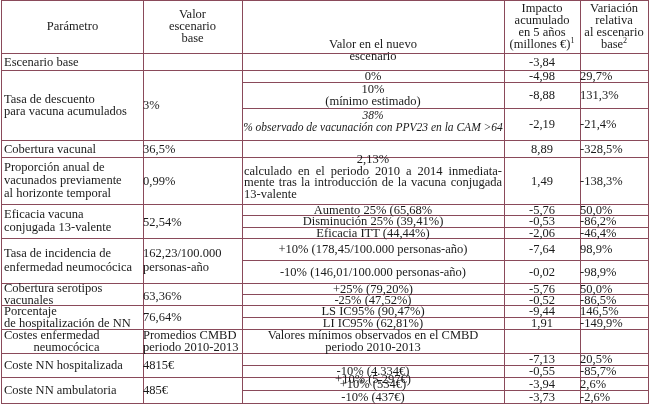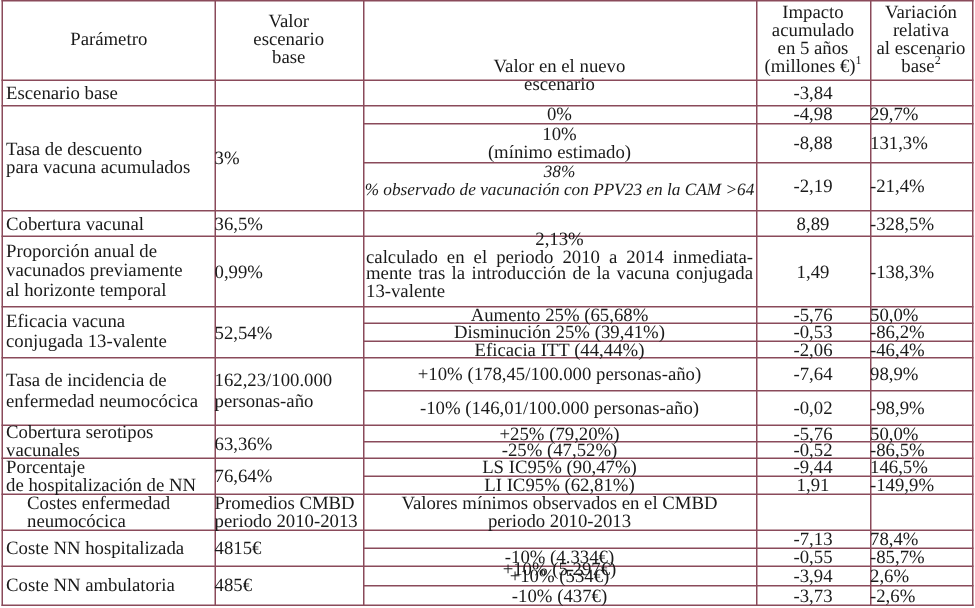--- a/index.html
+++ b/index.html
@@ -178,39 +178,39 @@
   <div class="cell r" style="left:143px;width:99px;top:311px;">76,64%</div>
 
   <div class="cell c" style="left:242px;width:262px;top:305px;">LS IC95% (90,47%)</div>
   <div class="cell c" style="left:504px;width:76px;top:305px;">-9,44</div>
   <div class="cell r" style="left:580px;width:68px;top:305px;">146,5%</div>
 
   <div class="cell c" style="left:242px;width:262px;top:317px;">LI IC95% (62,81%)</div>
   <div class="cell c" style="left:504px;width:76px;top:317px;">1,91</div>
   <div class="cell r" style="left:580px;width:68px;top:317px;">-149,9%</div>
 
-  <div class="cell l" style="left:16px;top:329px;line-height:12px;">
+  <div class="cell l" style="left:2px;top:329px;line-height:12px;text-align:right;">
     <div>Costes enfermedad</div>
     <div>neumocócica</div>
   </div>
   <div class="cell r" style="left:143px;width:99px;top:329px;line-height:12px;padding-right:1px;">
     <div>Promedios CMBD</div>
     <div>periodo 2010-2013</div>
   </div>
   <div class="cell c" style="left:242px;width:262px;top:329px;line-height:12px;">
     <div>Valores mínimos observados en el CMBD</div>
     <div>periodo 2010-2013</div>
   </div>
 
   <div class="cell l" style="left:2px;top:359px;">Coste NN hospitalizada</div>
   <div class="cell r" style="left:143px;width:99px;top:359px;">4815€</div>
 
   <div class="cell c" style="left:242px;width:262px;top:373px;">+10% (5.297€)</div>
   <div class="cell c" style="left:504px;width:76px;top:353px;">-7,13</div>
-  <div class="cell r" style="left:580px;width:68px;top:353px;">78,4%</div>
+  <div class="cell r" style="left:580px;width:68px;top:353px;">20,5%</div>
 
   <div class="cell c" style="left:242px;width:262px;top:365px;">-10% (4.334€)</div>
   <div class="cell c" style="left:504px;width:76px;top:365px;">-0,55</div>
   <div class="cell r" style="left:580px;width:68px;top:365px;">-85,7%</div>
 
   <div class="cell l" style="left:2px;top:384px;">Coste NN ambulatoria</div>
   <div class="cell r" style="left:143px;width:99px;top:384px;">485€</div>
 
   <div class="cell c" style="left:242px;width:262px;top:378px;">+10% (534€)</div>
   <div class="cell c" style="left:504px;width:76px;top:378px;">-3,94</div>

